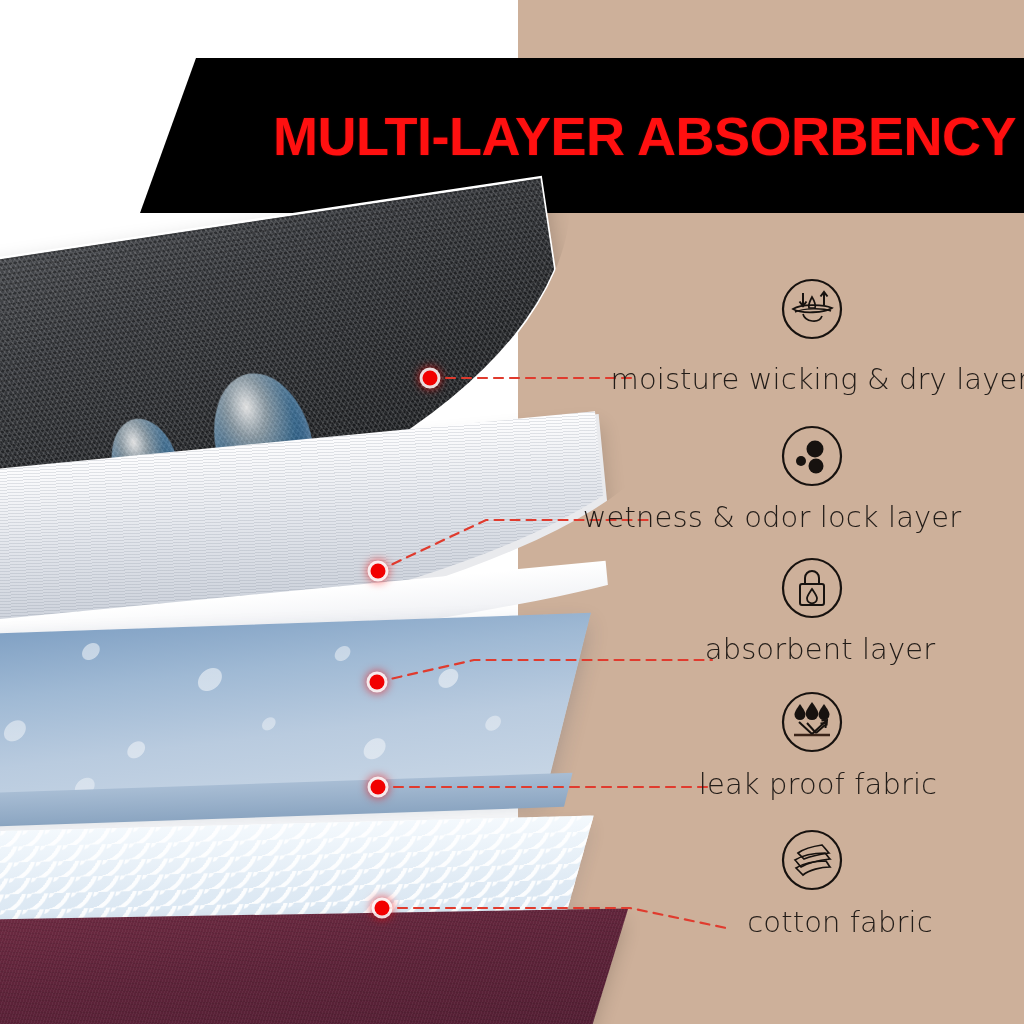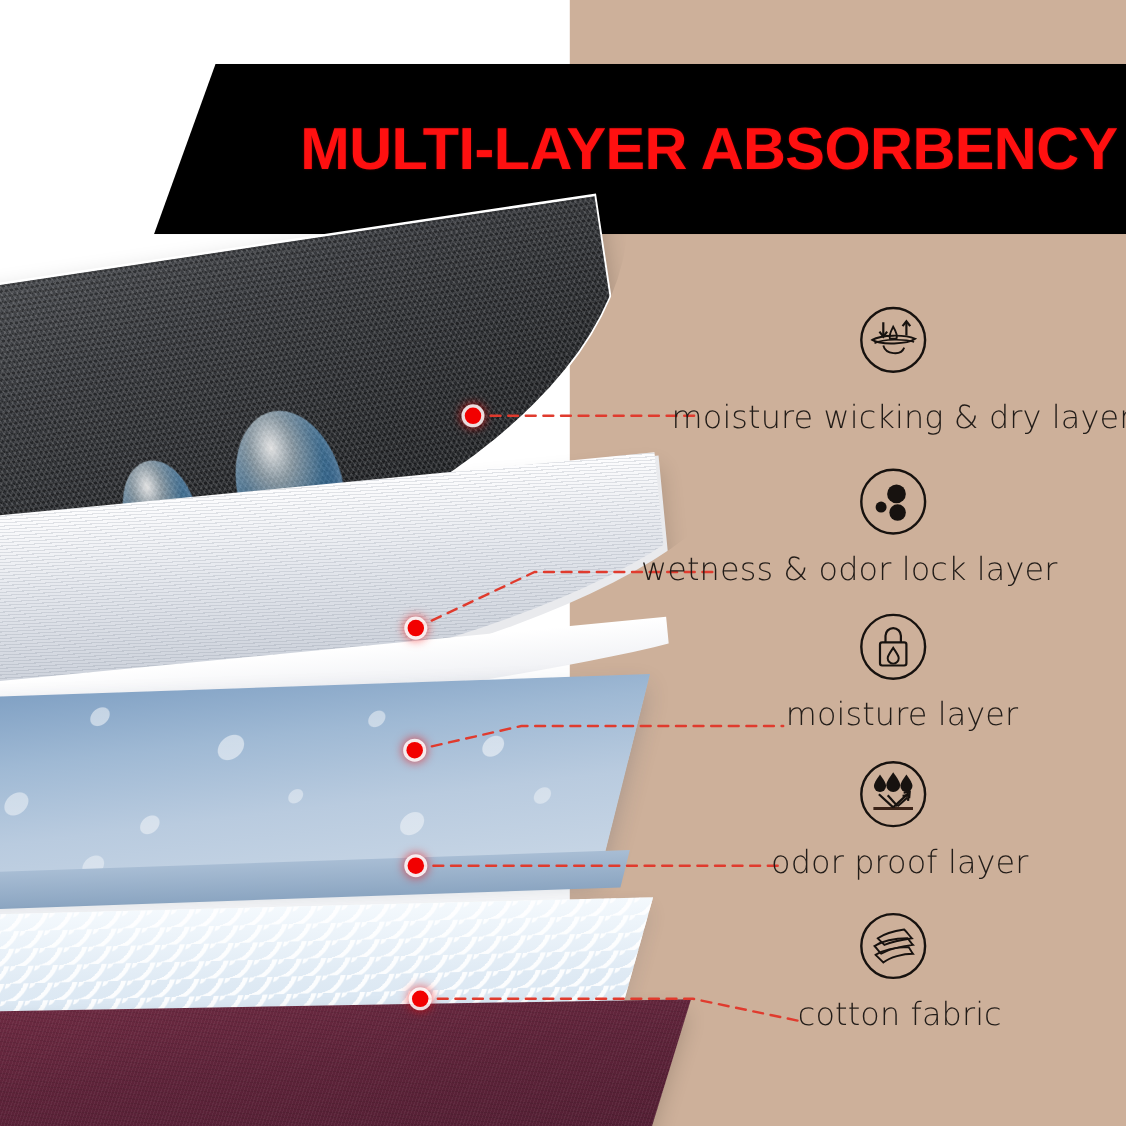--- a/index.html
+++ b/index.html
@@ -239,47 +239,47 @@
 
   <div class="feature">
     <div class="feat-icon" style="left:812px;top:557px;">
       <svg viewBox="0 0 62 62" width="62" height="62">
         <circle cx="31" cy="31" r="29" fill="none" stroke="#17120f" stroke-width="2.2"></circle>
         <rect x="19" y="27" width="24" height="21" rx="2" fill="none" stroke="#17120f" stroke-width="2"></rect>
         <path d="M24,27 L24,21 A7,7 0 0 1 38,21 L38,27" fill="none" stroke="#17120f" stroke-width="2"></path>
         <path d="M31,32 C34,36.5 36,39 36,41.3 A5,5 0 0 1 26,41.3 C26,39 28,36.5 31,32 Z" fill="none" stroke="#17120f" stroke-width="1.8"></path>
       </svg>
     </div>
-    <div class="feat-label" style="left:820px;top:632px;">moisture layer</div>
+    <div class="feat-label" style="left:820px;top:632px;">absorbent layer</div>
   </div>
 
   <div class="feature">
     <div class="feat-icon" style="left:812px;top:691px;">
       <svg viewBox="0 0 62 62" width="62" height="62">
         <circle cx="31" cy="31" r="29" fill="none" stroke="#17120f" stroke-width="2.2"></circle>
         <path d="M19,13 C22.5,18 24.5,21 24.5,23.5 A5.5,5.5 0 0 1 13.5,23.5 C13.5,21 15.5,18 19,13 Z" fill="#17120f"></path>
         <path d="M31,11 C35,16.6 37.3,20 37.3,22.8 A6.3,6.3 0 0 1 24.7,22.8 C24.7,20 27,16.6 31,11 Z" fill="#17120f"></path>
         <path d="M43,13 C46.5,18 48.5,21 48.5,23.5 A5.5,5.5 0 0 1 37.5,23.5 C37.5,21 39.5,18 43,13 Z" fill="#17120f"></path>
         <line x1="13" y1="44" x2="49" y2="44" stroke="#3a2318" stroke-width="2.6"></line>
         <path d="M18,31 L31,43" stroke="#17120f" stroke-width="2" fill="none"></path>
         <path d="M31,43 L45,30" stroke="#17120f" stroke-width="2" fill="none"></path>
         <path d="M40.5,29.5 L46,29 L45.5,34.5" fill="none" stroke="#17120f" stroke-width="2"></path>
         <path d="M26,32 L35,42" stroke="#17120f" stroke-width="2" fill="none"></path>
         <path d="M35,42 L44,34" stroke="#17120f" stroke-width="2" fill="none"></path>
         <path d="M39.5,32.5 L45,32 L44.5,37" fill="none" stroke="#17120f" stroke-width="2"></path>
       </svg>
     </div>
-    <div class="feat-label" style="left:818px;top:767px;">odor proof layer</div>
+    <div class="feat-label" style="left:818px;top:767px;">leak proof fabric</div>
   </div>
 
   <div class="feature">
     <div class="feat-icon" style="left:812px;top:829px;">
       <svg viewBox="0 0 62 62" width="62" height="62">
         <circle cx="31" cy="31" r="29" fill="none" stroke="#17120f" stroke-width="2.2"></circle>
         <path d="M17,24 C24,19 34,17 41,16 C44,19 46,22 48,24 C41,25 30,27 23,30 C21,28 19,26 17,24 Z" fill="none" stroke="#17120f" stroke-width="1.7"></path>
         <path d="M14,31 C22,26 34,24 44,24 C46,26 47,28 49,30 C40,31 27,34 20,38 C18,36 16,33 14,31 Z" fill="none" stroke="#17120f" stroke-width="1.7"></path>
         <path d="M15,39 C23,34 35,32 45,32 C46.5,34 47.5,36 49,38 C40,38 28,41 22,46 C20,44 17,41 15,39 Z" fill="none" stroke="#17120f" stroke-width="1.7"></path>
       </svg>
     </div>
-    <div class="feat-label" style="left:818px;top:905px;">cotton fabric</div>
+    <div class="feat-label" style="left:840px;top:905px;">cotton fabric</div>
   </div>
 
 </div>
 
 </body></html>

